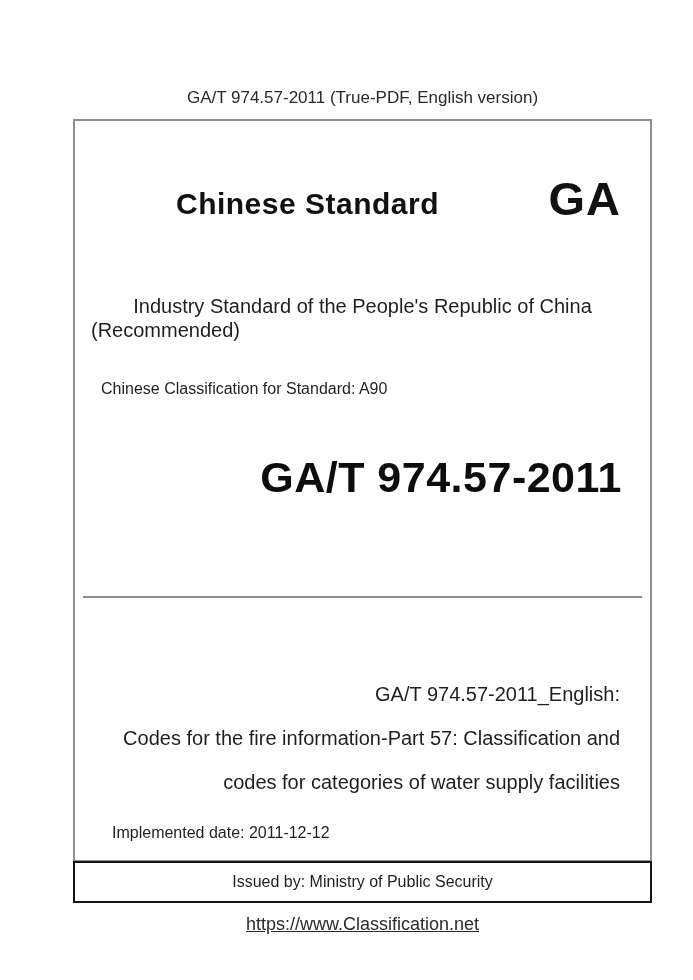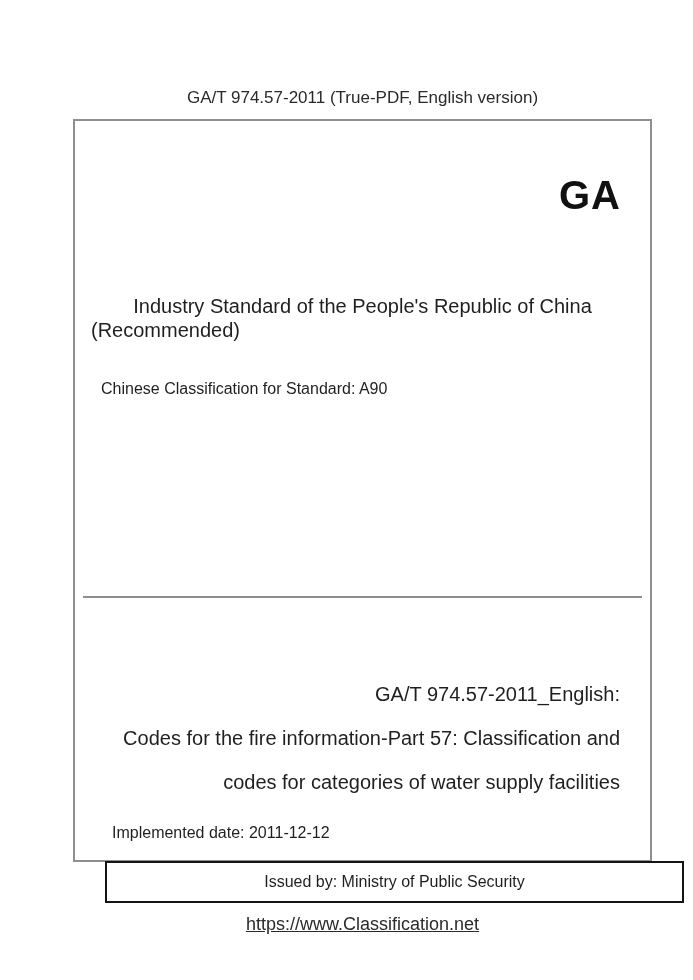--- a/index.html
+++ b/index.html
@@ -24,21 +24,21 @@
   }
   .section-top { position:relative; height:469px; border-bottom:2px solid #8f8f8f; }
   .section-bottom { position:relative; height:268px; }
   .brand-title {
     position:absolute; top:50px; left:0; right:110px;
     text-align:center; font-size:30px; font-weight:bold; color:#111;
     letter-spacing:0.5px;
   }
   .ga-logo {
     position:absolute; top:38px; right:13px;
-    font-size:40px; font-weight:bold; color:#111; line-height:1;
+    font-size:47px; font-weight:bold; color:#111; line-height:1;
     letter-spacing:1px;
   }
   .industry-line {
     position:absolute; top:150px; left:0; right:0;
     text-align:center; font-size:20px;margin-top:8px;
   }
   .recommended-line {
     position:absolute; top:182px; left:0; right:8px;
     text-align:left; font-size:20px;
   }
@@ -58,44 +58,46 @@
   .dates-row {
     position:absolute; bottom:16px; left:0; right:0;
     display:flex; justify-content:space-between;
     padding:0 21px; font-size:16px;
   }
   .issuer-box {
     position:absolute; left:57px; top:845px;
     width:579px; height:42px;
     border:2px solid #141414;
     display:flex; align-items:center; justify-content:center;
-    font-size:16px; background:#ffffff;margin-left:32px;
+    font-size:16px; background:#ffffff;
   }
   .site-link-row {
     position:absolute; top:890px; left:0; right:0;
     text-align:center; font-size:18px;
   }
   .site-link {
     color:#2b2b2b; text-decoration:underline; cursor:pointer;
   }
 </style>
 </head>
 <body>
 
 <div class="page">
 
   <div class="header-title">GA/T 974.57-2011 (True-PDF, English version)</div>
 
   <div class="main-box">
 
     <div class="section-top">
+      <div class="brand-title">Chinese Standard</div>
       <div class="ga-logo">GA</div>
       <div class="industry-line">Industry Standard of the People's Republic of China</div>
       <div class="recommended-line">(Recommended)</div>
       <div class="classification-line">Chinese Classification for Standard: A90</div>
+      <div class="std-number">GA/T 974.57-2011</div>
     </div>
 
     <div class="section-bottom">
       <div class="english-title">
         <div>GA/T 974.57-2011_English:</div>
         <div>Codes for the fire information-Part 57: Classification and</div>
         <div>codes for categories of water supply facilities</div>
       </div>
       <div class="dates-row">
         <span>Implemented date: 2011-12-12</span>

